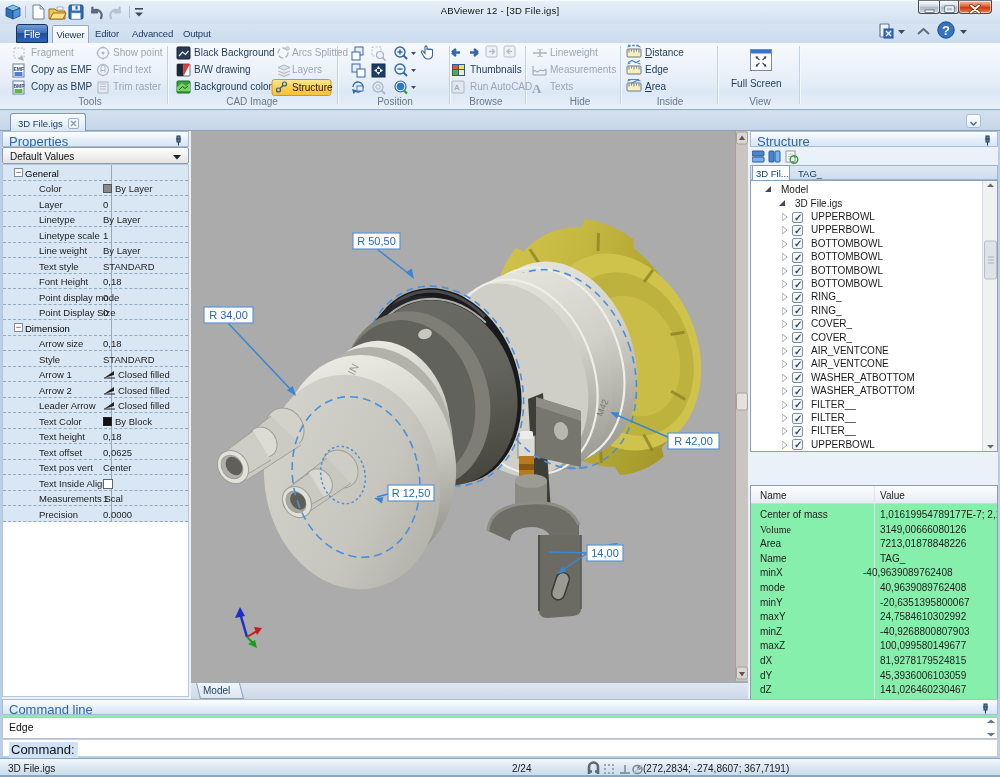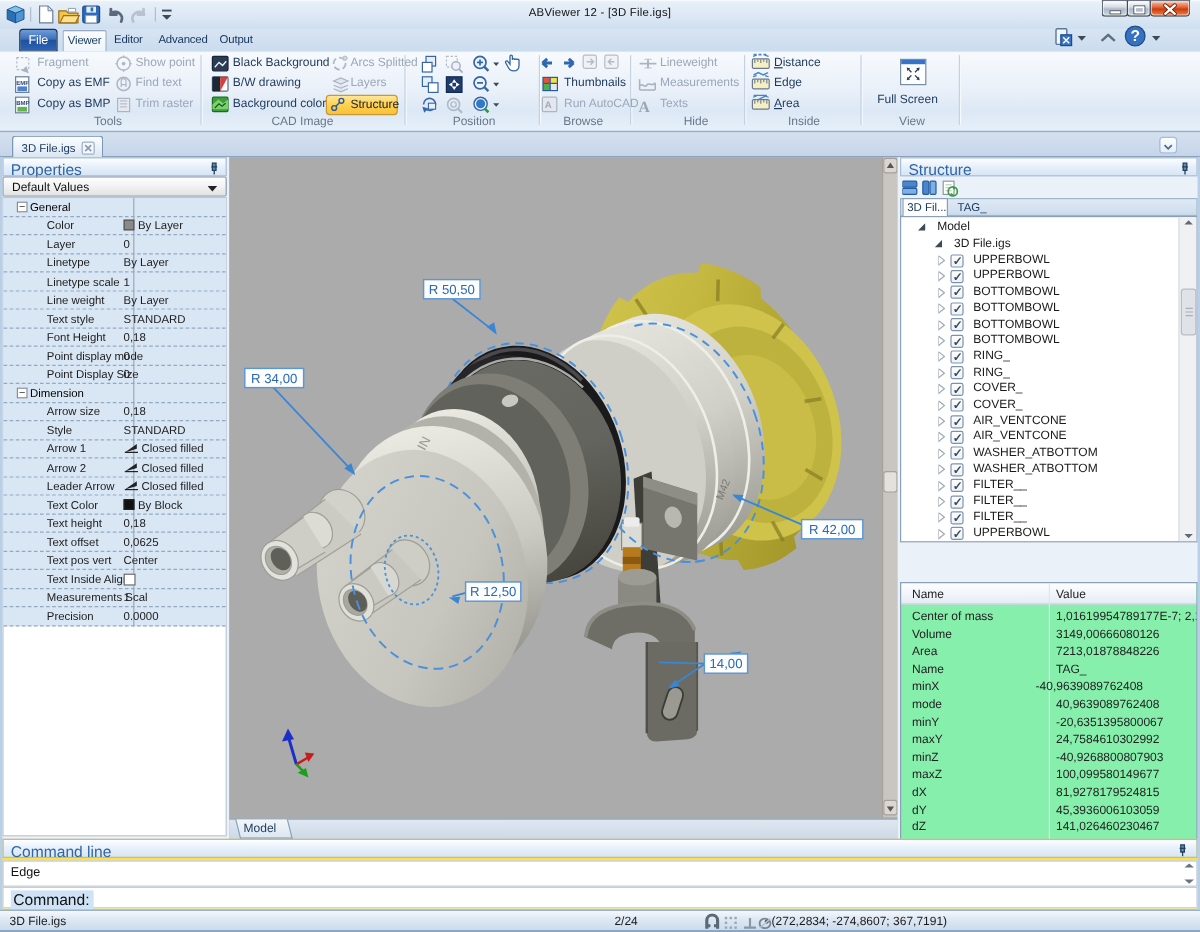--- a/index.html
+++ b/index.html
@@ -38,21 +38,21 @@
 #canvas { left:191px; top:131px; width:557px; height:568px; background:#ababab; }
 #rightpanel { left:748px; top:131px; width:252px; height:568px; background:#ebf1f8; }
 #structree { position:absolute; left:2px; top:49px; width:248px; height:272px; background:#fff; border:1px solid #8ba0b9; font-size:10px; color:#1a1a1a; overflow:hidden; }
 .trow { position:absolute; left:0; width:230px; height:13px; }
 .tchk { position:absolute; width:11px; height:11px; border:1px solid #7a92ad; border-radius:2px; background:linear-gradient(#fdfdfd,#eef2f6); }
 .tchk:after { content:"\2713"; position:absolute; left:1px; top:-1px; font-size:10px; color:#3a4a58; font-weight:bold; }
 #nvtable { position:absolute; left:2px; top:327px; width:248px; height:217px; background:#86efac; border:1px solid #8ba0b9; font-size:10px; color:#222; overflow:hidden;margin-top:27px; }
 .nvhead { position:absolute; left:0; top:0; width:246px; height:18px; background:linear-gradient(#fcfdfe,#f0f4f9 60%,#e4ebf3); border-bottom:1px solid #cdd5df; }
 .nvrow { position:absolute; font-size:10px; white-space:nowrap; }
 #filterbox { position:absolute; left:2px; top:546px; width:248px; height:17px; background:#fff; border:1px solid #98a8bc; font-size:10px; color:#9a9a9a; padding:3px 0 0 5px; }
-#cmdpanel { left:0; top:699px; width:1000px; height:59px; background:#fde047; }
+#cmdpanel { left:0; top:699px; width:1000px; height:59px; background:#86efac; }
 #statusbar { left:0; top:758px; width:1000px; height:19px; background:linear-gradient(#f4f8fc,#dde8f3 45%,#cbdcec); border-top:1px solid #90a6bf; border-bottom:2px solid #89a6c4; font-size:10px; color:#1b1b1b; }
 .sbtxt { position:absolute; top:4px; }
 </style>
 </head>
 <body>
 
 <div class="abs" id="titlebar"></div>
 <svg class="ic" style="left:3px;top:3px" width="190" height="18" viewBox="0 0 190 18">
 
 <g>
@@ -796,21 +796,21 @@
         </svg></div>
 </div>
 <div id="nvtable">
 <div class="nvhead">
         <span style="position:absolute;left:9px;top:4px;">Name</span>
         <span style="position:absolute;left:129px;top:4px;">Value</span>
       </div>
 <div style="position:absolute;left:123px;top:0;bottom:0;width:1px;background:#e2e6ec;"></div>
 <div class="nvrow" style="left:9px;top:23px;">Center of mass</div>
       <div class="nvrow" style="left:129px;top:23px;">1,01619954789177E-7; 2,15...</div>
-<div class="nvrow" style="left:9px;top:37.6px;">Volume</div>
+<div class="nvrow" style="left:9px;top:37.6px;font-family:Liberation Serif, serif;">Volume</div>
       <div class="nvrow" style="left:129px;top:37.6px;">3149,00666080126</div>
 <div class="nvrow" style="left:9px;top:52.2px;">Area</div>
       <div class="nvrow" style="left:129px;top:52.2px;">7213,01878848226</div>
 <div class="nvrow" style="left:9px;top:66.8px;">Name</div>
       <div class="nvrow" style="left:129px;top:66.8px;">TAG_</div>
 <div class="nvrow" style="left:9px;top:81.39999999999999px;">minX</div>
       <div class="nvrow" style="left:112px;top:81.39999999999999px;">-40,9639089762408</div>
 <div class="nvrow" style="left:9px;top:95.99999999999999px;">mode</div>
       <div class="nvrow" style="left:129px;top:95.99999999999999px;">40,9639089762408</div>
 <div class="nvrow" style="left:9px;top:110.59999999999998px;">minY</div>

